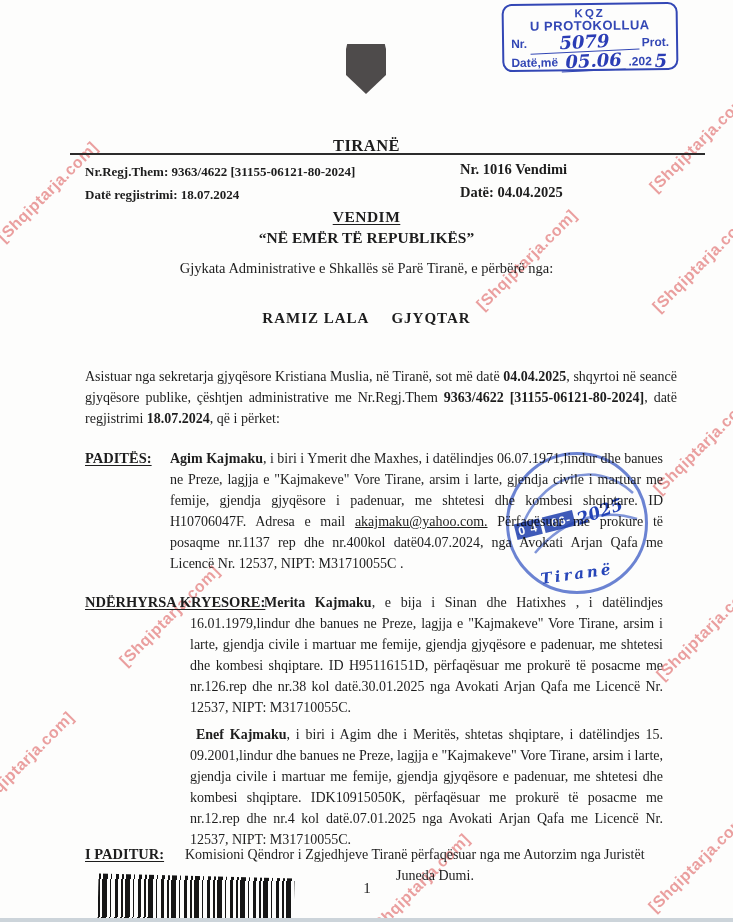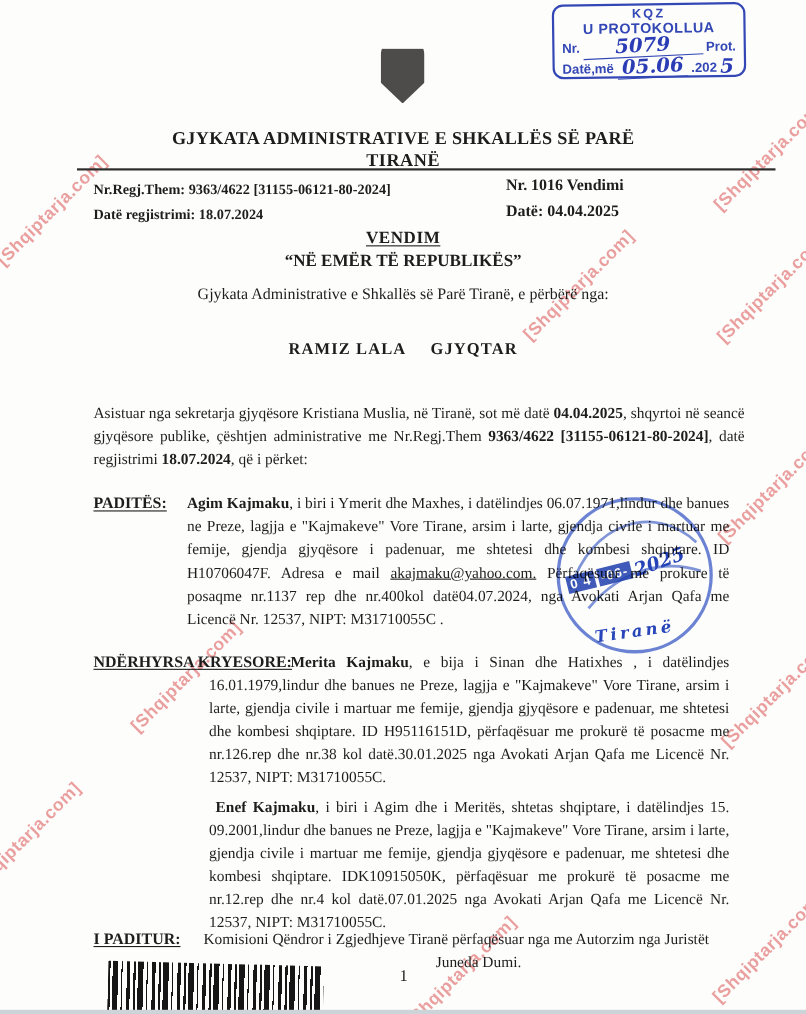--- a/index.html
+++ b/index.html
@@ -128,21 +128,20 @@
     </div>
     <div class="r4">
       <span>Datë,më</span>
       <span class="hw fill2">05.06</span>
       <span>.202</span>
       <span class="hw">5</span>
     </div>
   </div>
 
   <div class="shield"></div>
-  <div class="h-center hdr2">GJYKATA ADMINISTRATIVE E SHKALLËS SË PARË</div>
   <div class="h-center hdr3">TIRANË</div>
   <div class="rule"></div>
 
   <div class="regL">
     <div>Nr.Regj.Them: 9363/4622 [31155-06121-80-2024]</div>
     <div>Datë regjistrimi: 18.07.2024</div>
   </div>
   <div class="regR">
     <div>Nr. 1016 Vendimi</div>
     <div>Datë: 04.04.2025</div>

